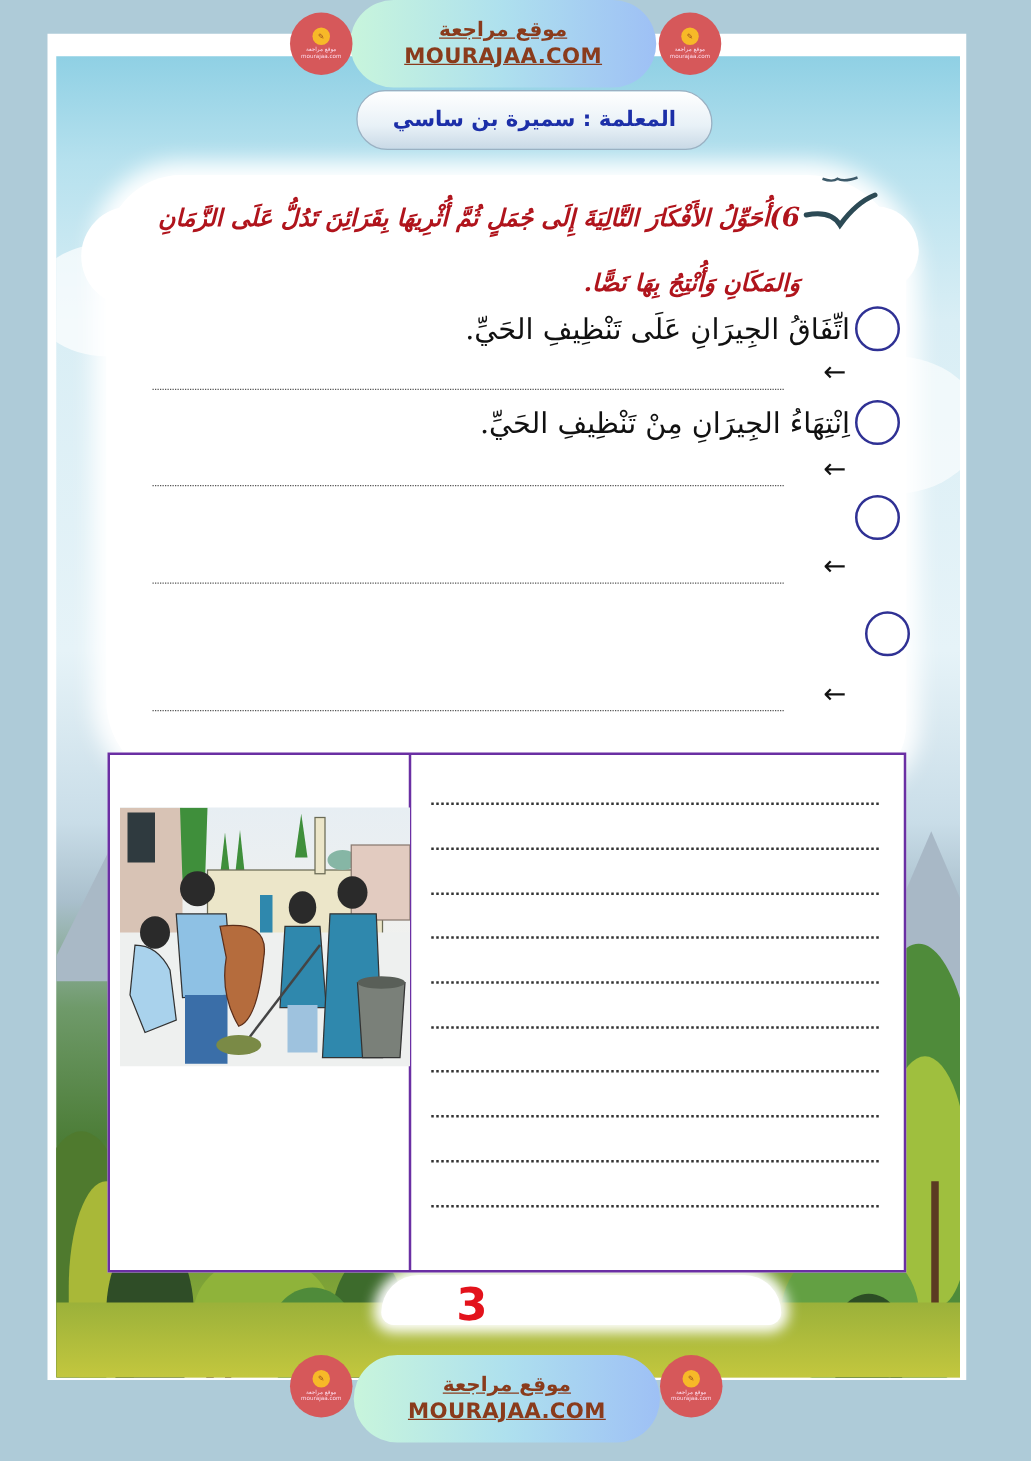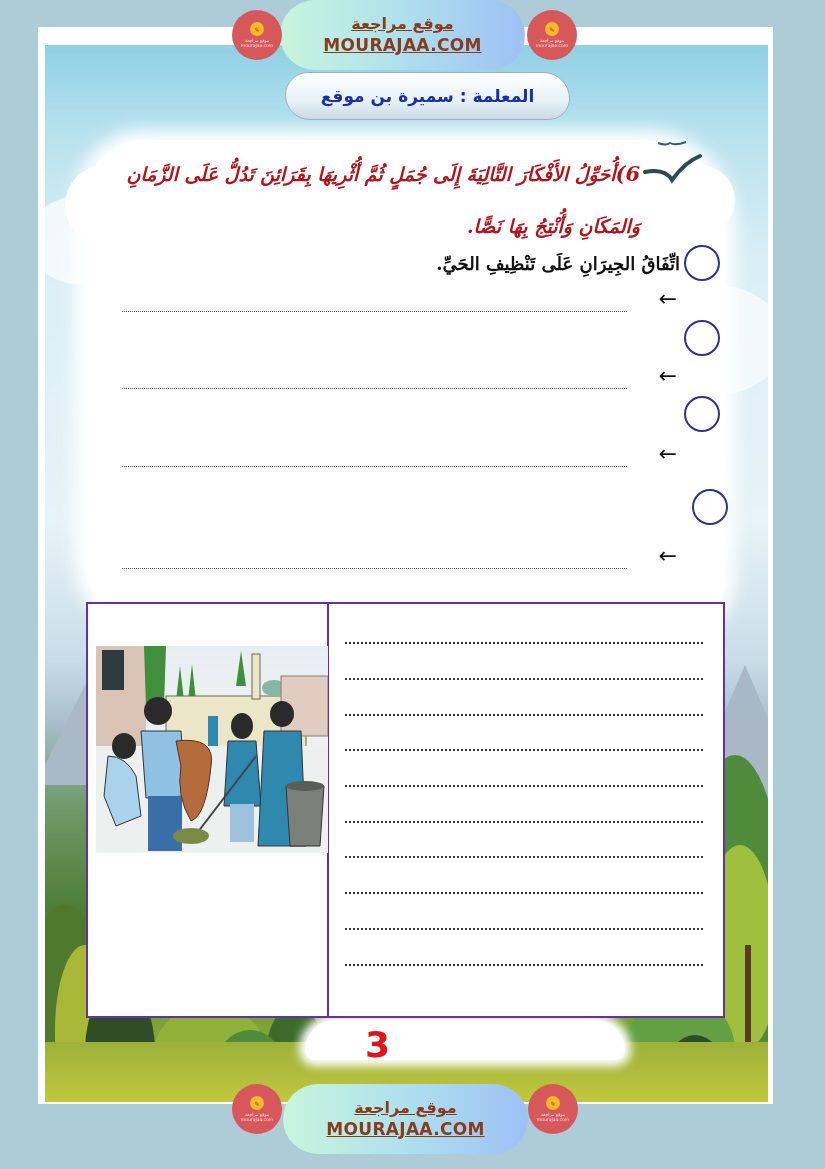--- a/index.html
+++ b/index.html
@@ -76,22 +76,22 @@
   .instruction .num { color: #b0141c; font-size: 21px; }
   .bird { position: absolute; }
 
   
   .item-row { position: absolute; right: 105px; display: flex; align-items: center; direction: rtl; }
   .item-circle {
     width: 36px; height: 36px; border-radius: 50%;
     border: 2.5px solid #2f3194; background: transparent; flex: none;
   }
   .item-text {
-    margin-right: 4px; font-family: "DejaVu Serif", serif; font-weight: bold;
-    font-size: 18px; color: #111; white-space: nowrap;
+    margin-right: 4px; font-family: "DejaVu Serif", serif; font-weight: normal;
+    font-size: 23px; color: #111; white-space: nowrap;
   }
   .answer-row { position: absolute; left: 122px; width: 555px; height: 20px; }
   .answer-line {
     position: absolute; left: 0; bottom: 2px; width: 505px;
     border-bottom: 1.5px dotted #555;
   }
   .answer-arrow {
     position: absolute; right: 0; top: -6px; font-size: 22px; color: #111; line-height: 22px;
   }
 
@@ -159,21 +159,21 @@
 <div class="brand-badge" style="left:232px;top:10px;">
   <div class="badge-logo">✎</div>
   <div class="badge-text"><span>موقع مراجعة</span><br><span>mourajaa.com</span></div>
 </div>
 <div class="brand-badge" style="left:527px;top:10px;">
   <div class="badge-logo">✎</div>
   <div class="badge-text"><span>موقع مراجعة</span><br><span>mourajaa.com</span></div>
 </div>
 
 <div class="teacher-cloud">
-  <span class="teacher-text">المعلمة : سميرة بن موقع</span>
+  <span class="teacher-text">المعلمة : سميرة بن ساسي</span>
 </div>
 
 <svg class="bird" style="left:640px;top:140px" width="120" height="50" viewBox="0 0 120 50">
   <path d="M5 32 Q25 28 32 40 Q45 22 60 16" stroke="#2c4a55" stroke-width="4" fill="none" stroke-linecap="round"></path>
   <path d="M18 3 Q26 6 30 3 Q35 6 46 2" stroke="#3d5a6a" stroke-width="2" fill="none"></path>
 </svg>
 
 <div class="instruction">
   <span class="num">6)</span><span>أُحَوِّلُ الأَفْكَارَ التَّالِيَةَ إِلَى جُمَلٍ ثُمَّ أُثْرِيهَا بِقَرَائِنَ تَدُلُّ عَلَى الزَّمَانِ وَالمَكَانِ وَأُنْتِجُ بِهَا نَصًّا.</span>
 </div>
@@ -182,20 +182,21 @@
   <span class="item-circle"></span>
   <span class="item-text">اتِّفَاقُ الجِيرَانِ عَلَى تَنْظِيفِ الحَيِّ.</span>
 </div>
 <div class="answer-row" style="top:294px">
   <div class="answer-line"></div>
   <span class="answer-arrow">←</span>
 </div>
 
 <div class="item-row" style="top:320px">
   <span class="item-circle"></span>
+  <span class="item-text">اِنْتِهَاءُ الجِيرَانِ مِنْ تَنْظِيفِ الحَيِّ.</span>
 </div>
 <div class="answer-row" style="top:371px">
   <div class="answer-line"></div>
   <span class="answer-arrow">←</span>
 </div>
 
 <div class="item-row" style="top:396px">
   <span class="item-circle"></span>
 </div>
 <div class="answer-row" style="top:449px">

